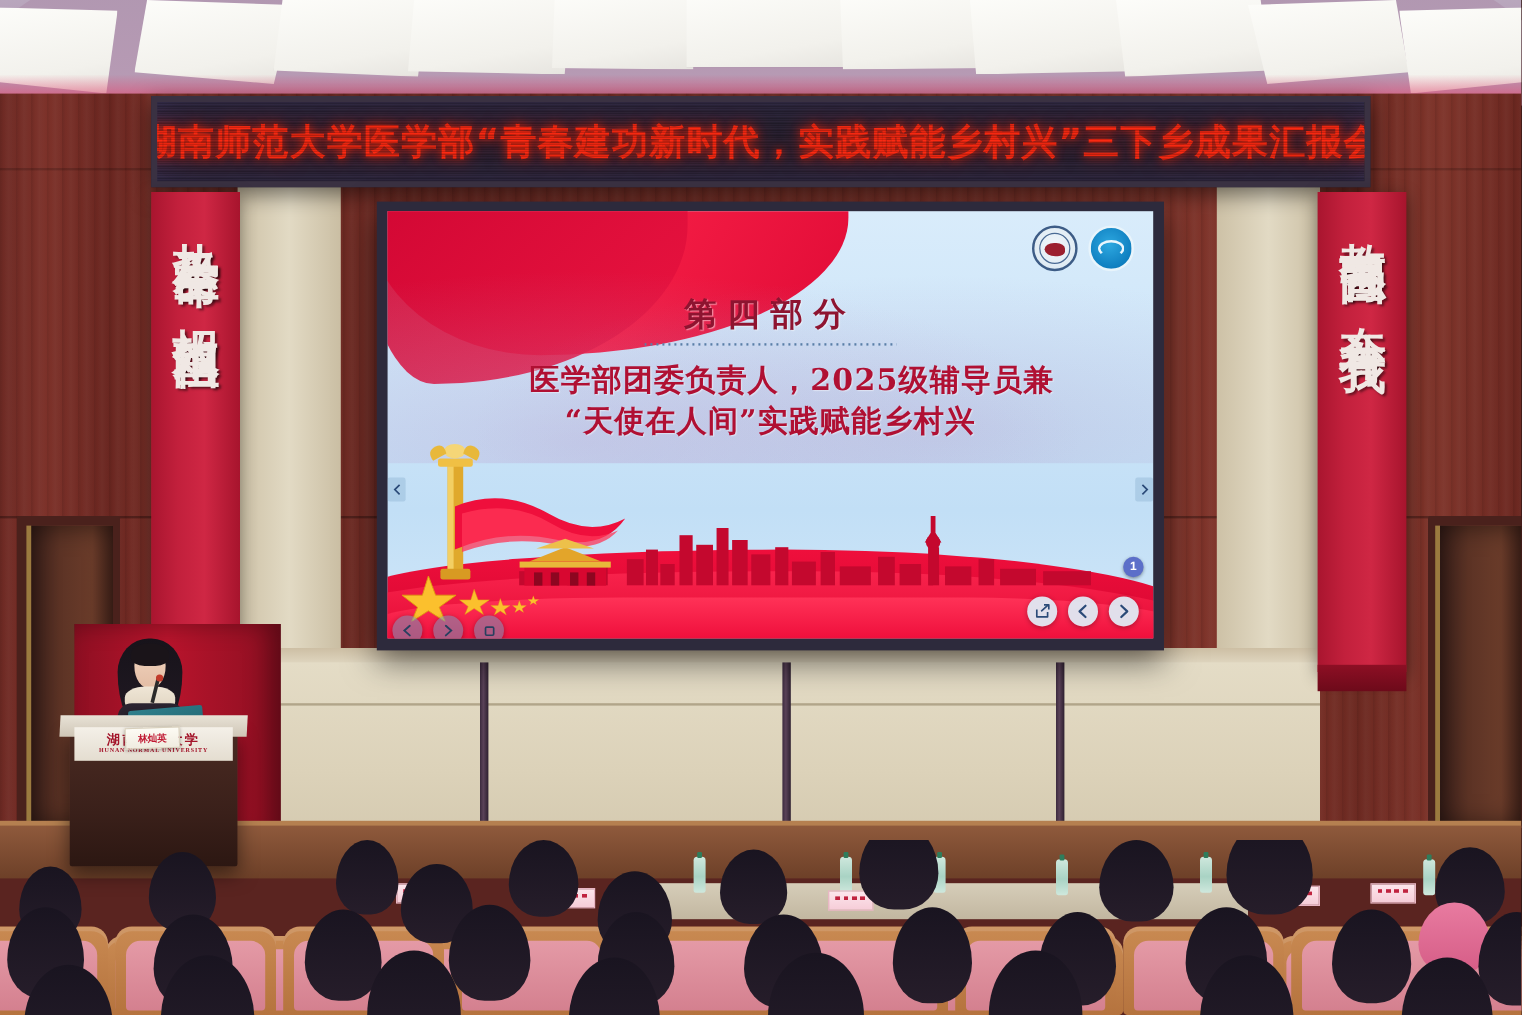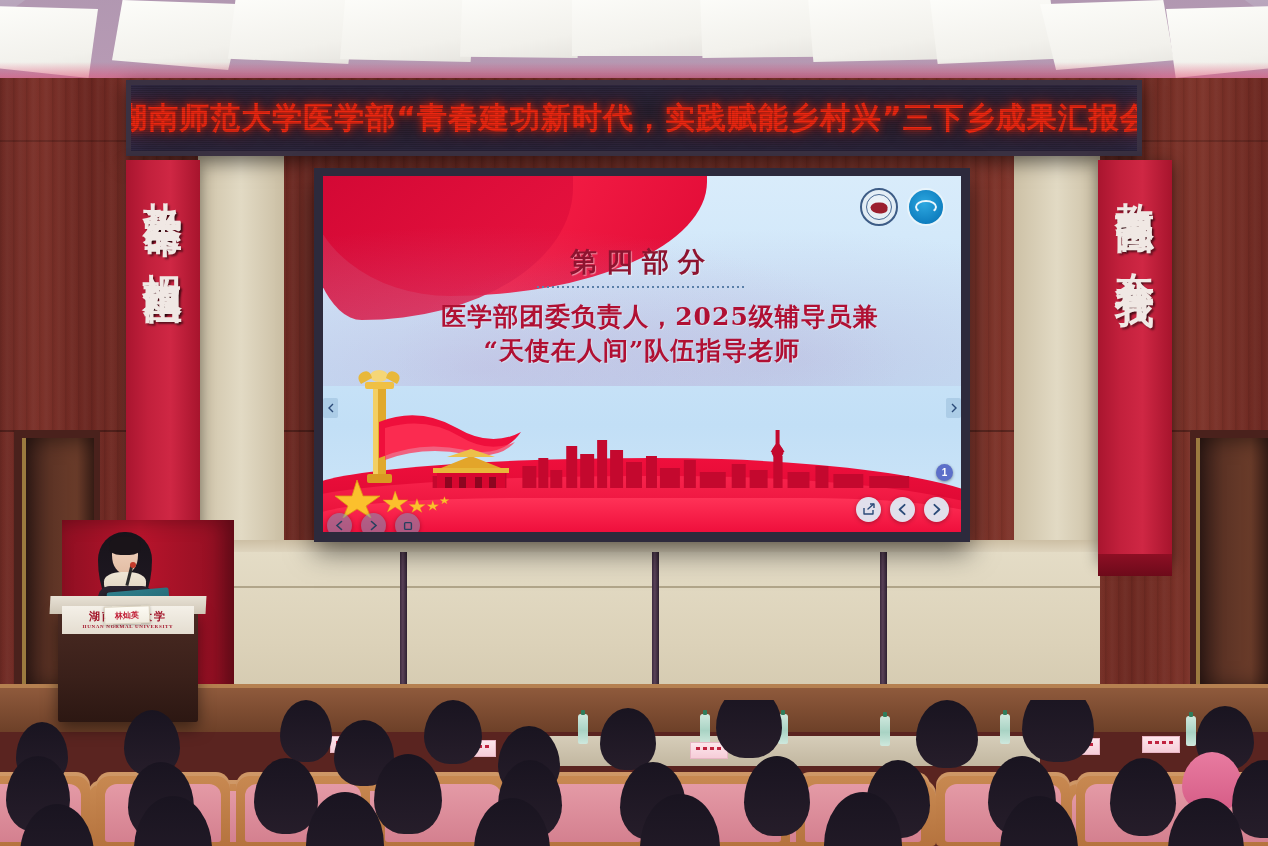--- a/index.html
+++ b/index.html
@@ -484,21 +484,21 @@
         </div>
         <div class="logo logo-blue">
           <div class="glyph"></div>
         </div>
       </div>
 
       <div class="slide-head">第四部分</div>
       <div class="slide-div"></div>
       <div class="slide-body">
         <div class="l1">医学部团委负责人，2025级辅导员兼</div>
-        <div class="l2">“天使在人间”队伍指导老师</div>
+        <div class="l2">“天使在人间”实践赋能乡村兴</div>
       </div>
 
       <div class="sw-bot">
         <div class="band b1"></div>
         <div class="band b2"></div>
         <div class="band b3"></div>
       </div>
 
       <svg class="skyline" viewBox="0 0 640 62" preserveAspectRatio="none">
         <g fill="#c4082e">

